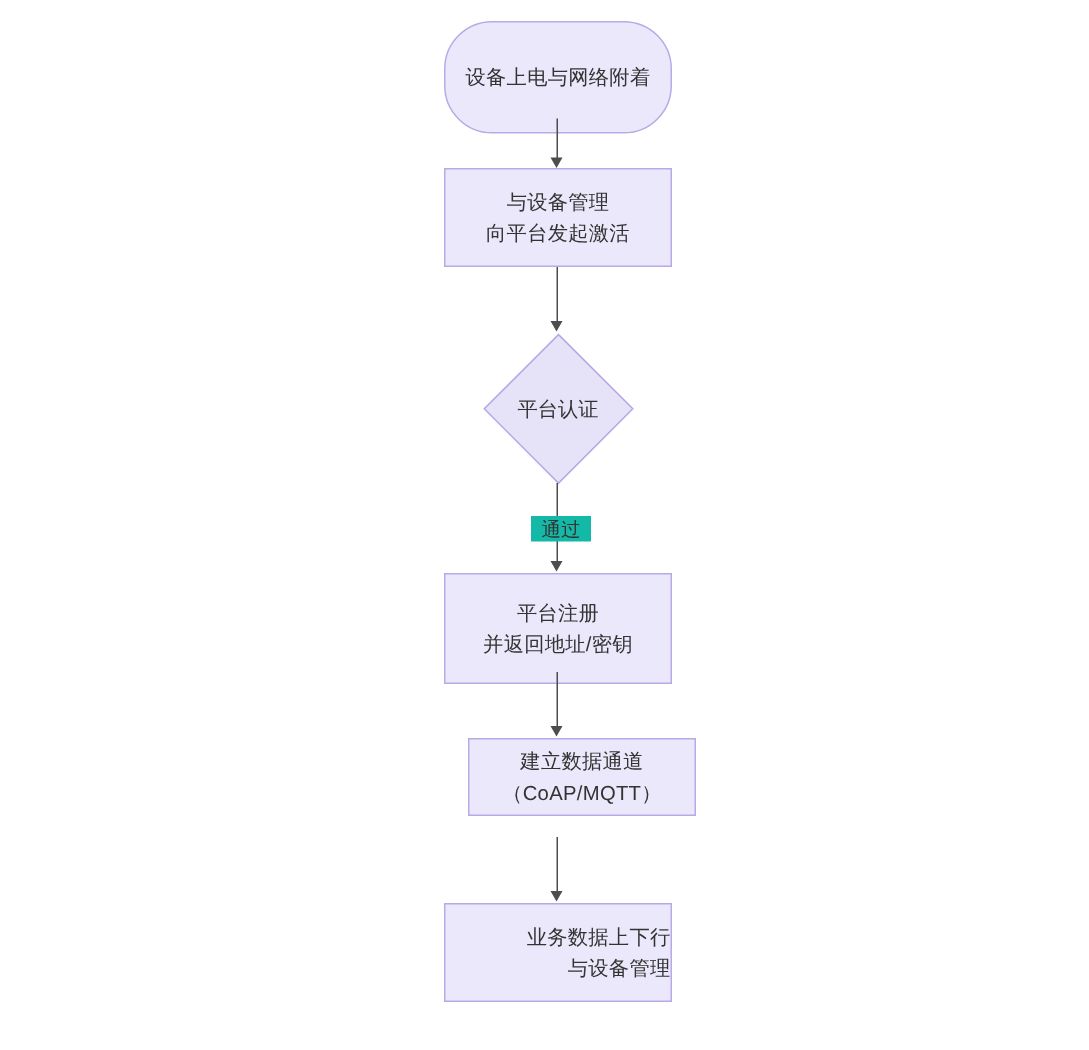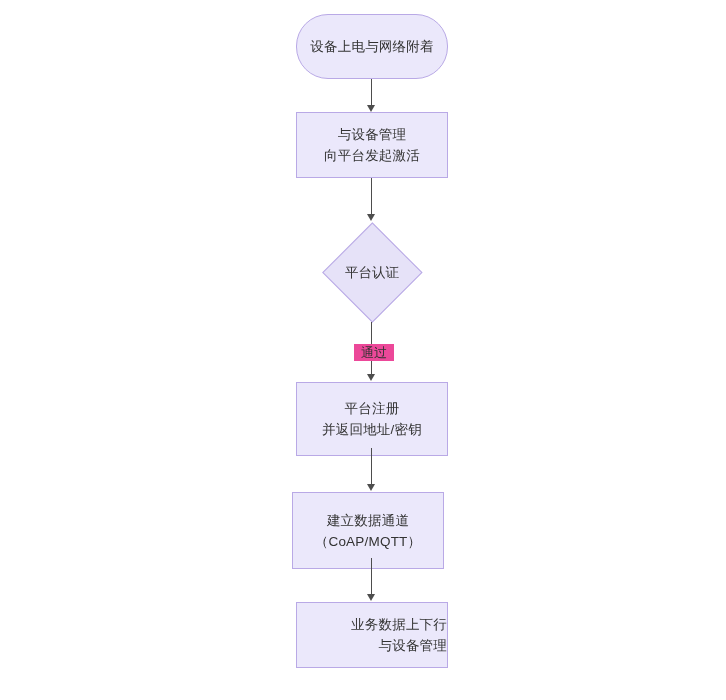--- a/index.html
+++ b/index.html
@@ -92,35 +92,35 @@
     width: 0;
     height: 0;
     border-left: 4.5px solid transparent;
     border-right: 4.5px solid transparent;
     border-top: 7px solid #4d4d4d;
   }
 
   
   .edge-label {
     position: absolute;
-    background: #ec4899;
+    background: #14b8a6;
     color: #333333;
     font-size: 13px;
     line-height: 17px;
     padding: 0 2px;
     white-space: nowrap;
     text-align: center;
   }
 </style>
 </head>
 <body>
 
 <div id="flowchart">
 
-  <div class="node" style="left:296px; top:14px; width:152px; height:65px;border-radius:32px;">
+  <div class="node" style="left:296px; top:14px; width:152px; height:75px;border-radius:32px;">
     <span class="line">设备上电与网络附着</span>
   </div>
 
   <div class="edge" style="left:371px; top:79px; height:27px;"></div>
   <div class="arrowhead" style="left:367px; top:105px;"></div>
 
   <div class="node" style="left:296px; top:112px; width:152px; height:66px;">
     <span class="line">与设备管理</span>
     <span class="line">向平台发起激活</span>
   </div>
@@ -140,21 +140,21 @@
   <div class="edge-label" style="left:354px; top:344px; width:36px;">通过</div>
 
   <div class="node" style="left:296px; top:382px; width:152px; height:74px;">
     <span class="line">平台注册</span>
     <span class="line">并返回地址/密钥</span>
   </div>
 
   <div class="edge" style="left:371px; top:448px; height:37px;"></div>
   <div class="arrowhead" style="left:367px; top:484px;"></div>
 
-  <div class="node" style="left:292px; top:492px; width:152px; height:77px;">
+  <div class="node" style="left:312px; top:492px; width:152px; height:52px;">
     <span class="line">建立数据通道</span>
     <span class="line">（CoAP/MQTT）</span>
   </div>
 
   <div class="edge" style="left:371px; top:558px; height:37px;"></div>
   <div class="arrowhead" style="left:367px; top:594px;"></div>
 
   <div class="node" style="left:296px; top:602px; width:152px; height:66px;align-items:flex-end;">
     <span class="line">业务数据上下行</span>
     <span class="line">与设备管理</span>

